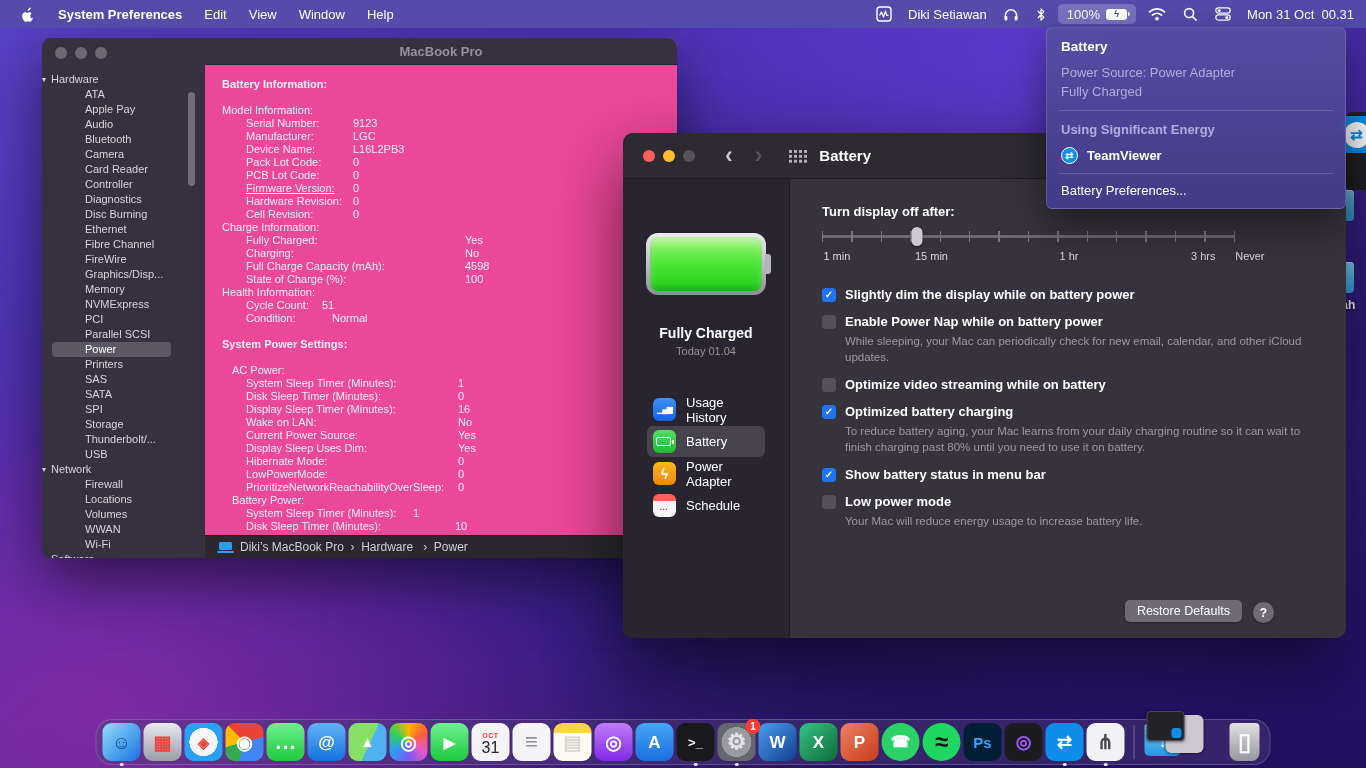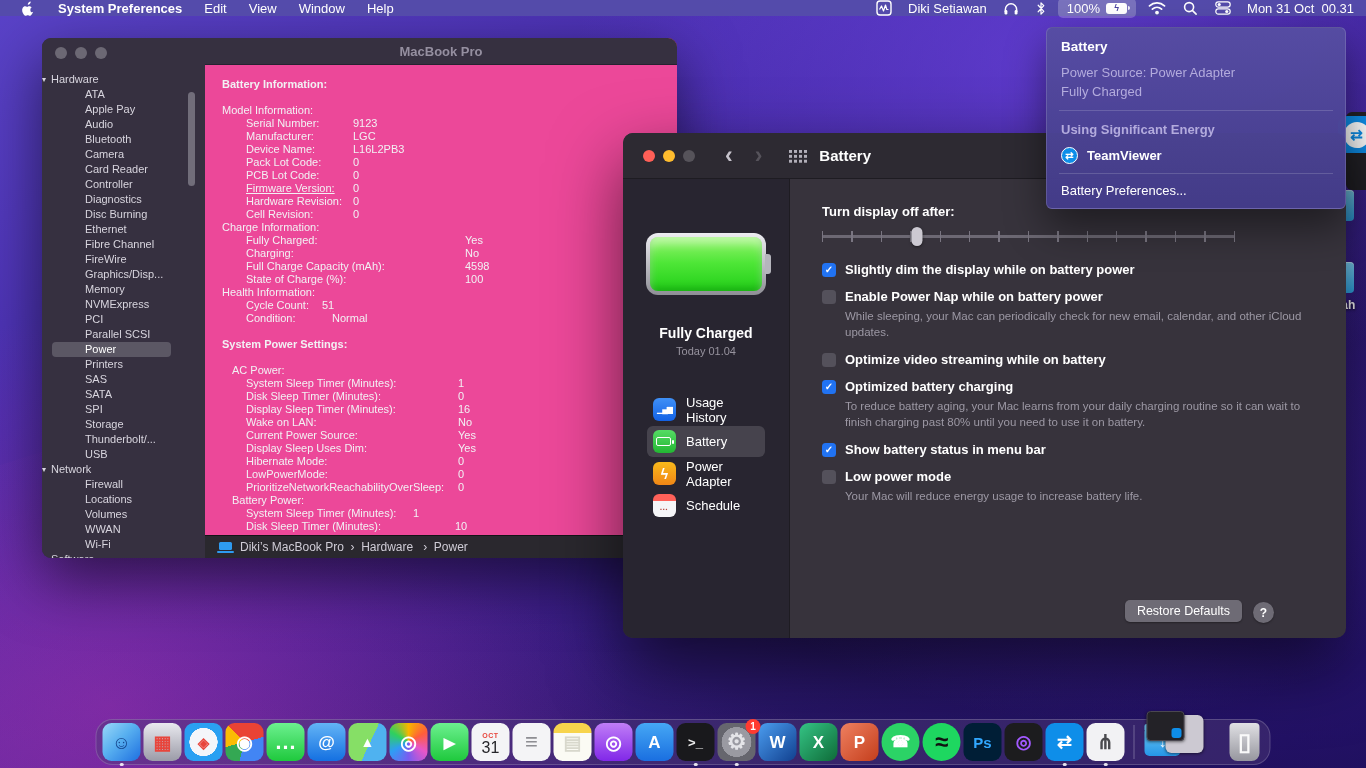--- a/index.html
+++ b/index.html
@@ -7,21 +7,21 @@
   body{position:relative;background:
     radial-gradient(ellipse 700px 500px at 78% 8%, rgba(110,70,230,.65), transparent 70%),
     radial-gradient(ellipse 800px 600px at 8% 92%, rgba(160,45,170,.55), transparent 65%),
     radial-gradient(ellipse 900px 700px at 100% 80%, rgba(40,20,120,.8), transparent 70%),
     linear-gradient(150deg,#5a43c8 0%,#4a2fb0 28%,#3a2090 52%,#261563 76%,#170b42 100%);}
   .streak{position:absolute;pointer-events:none;}
   .streak.s1{left:-10%;top:45%;width:80%;height:70%;background:linear-gradient(40deg,rgba(190,60,190,.35),transparent 55%);transform:rotate(-18deg);}
   .streak.s2{right:-15%;top:20%;width:70%;height:80%;background:radial-gradient(ellipse,rgba(120,70,235,.35),transparent 60%);}
 
   
-  .menubar{position:absolute;left:0;top:0;right:0;height:16px;background:rgba(84,76,170,.96);
+  .menubar{position:absolute;left:0;top:0;right:0;height:28px;background:rgba(84,76,170,.96);
     display:flex;justify-content:space-between;color:#fff;font-size:13px;z-index:90;}
   .mb-left{display:flex;align-items:center;gap:2px;padding-left:10px;}
   .apple{display:flex;align-items:center;padding:0 10px;}
   .mb-menus{display:flex;align-items:center;}
   .mb-menu{padding:0 11px;font-weight:500;}
   .mb-menu.bold{font-weight:700;}
   .mb-right{display:flex;align-items:center;gap:7px;padding-right:12px;}
   .mb-ic{display:flex;align-items:center;justify-content:center;padding:0 5px;}
   .mb-user{font-weight:500;padding:0 4px;}
   .mb-batt-pill{display:flex;align-items:center;gap:6px;background:rgba(255,255,255,.22);border-radius:5px;height:20px;padding:0 9px;}
@@ -564,20 +564,32 @@
           </div>
         </div>
     </div>
     <div class="bw-main">
       <div class="dsl-label">Turn display off after:</div>
       <div class="slider">
         <div class="track">
           <div class="ticks"></div>
           <div class="thumb" style="left: 23%;"></div>
         </div>
+        <div class="slabels">
+
+            <span style="left: 3.6%;">1 min</span>
+
+            <span style="left: 26.5%;">15 min</span>
+
+            <span style="left: 59.8%;">1 hr</span>
+
+            <span style="left: 92.3%;">3 hrs</span>
+
+            <span style="left: 103.6%;">Never</span>
+          </div>
       </div>
       <div class="cblist">
 
           <div class="cbrow">
             <div class="line1">
               <span class="cb checked"></span>
               <span class="lab">Slightly dim the display while on battery power</span>
             </div>
 
           </div>

